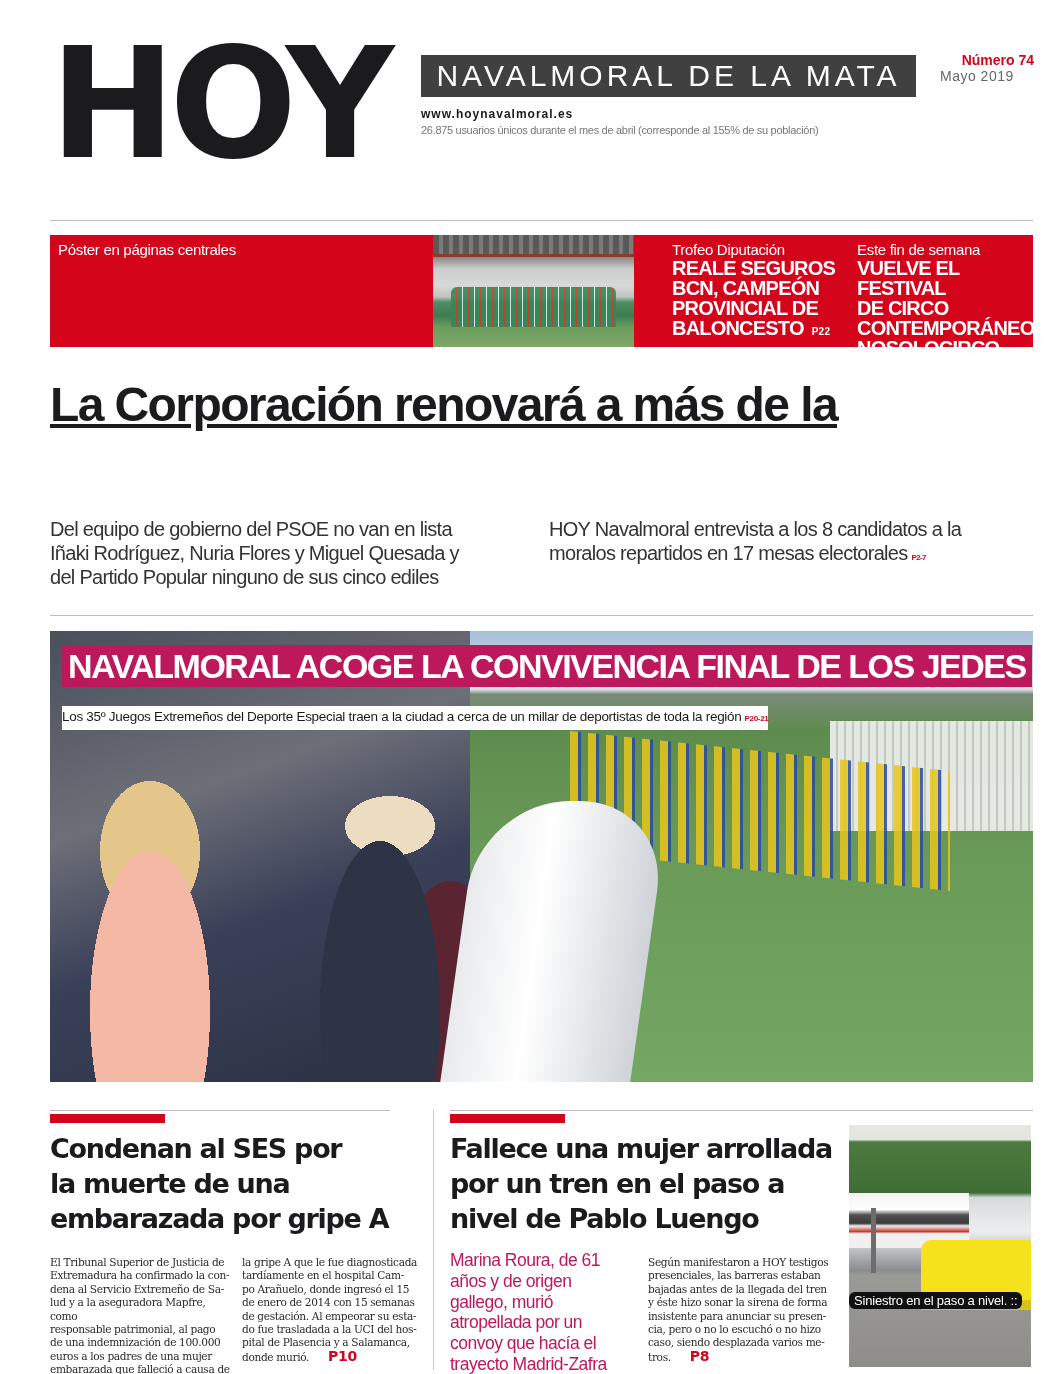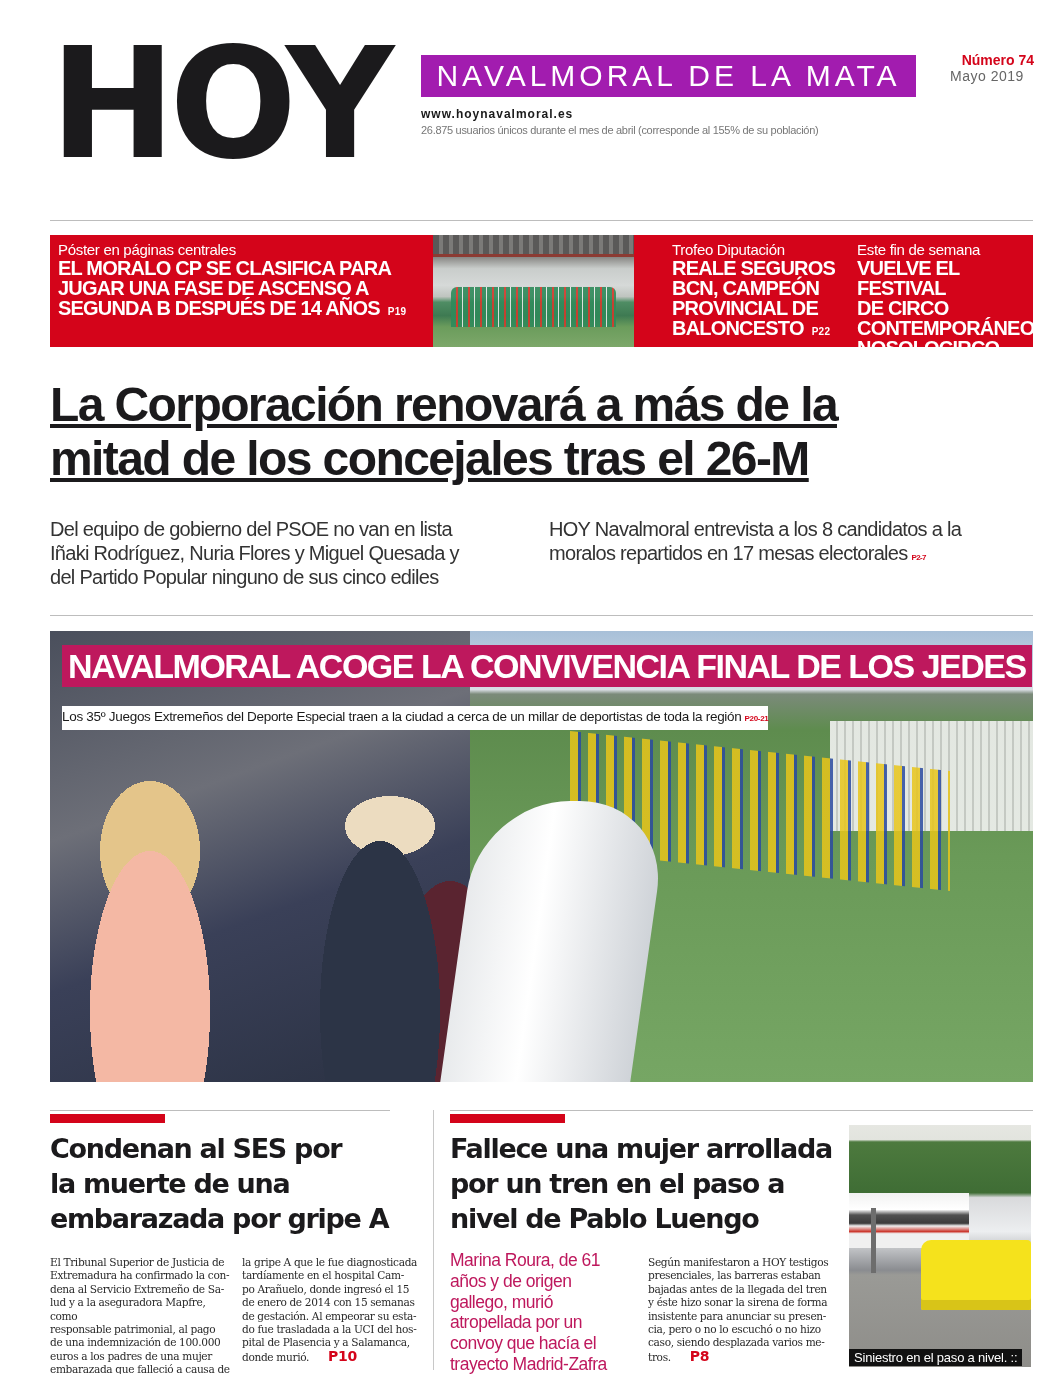--- a/index.html
+++ b/index.html
@@ -3,23 +3,23 @@
 <meta charset="utf-8">
 <style>
   * { box-sizing: border-box; margin: 0; padding: 0; }
   html, body { width: 1049px; height: 1374px; background: #ffffff; overflow: hidden; }
   body { position: relative; font-family: "Liberation Sans", sans-serif; color: #1a1a1a; }
 
   .abs { position: absolute; }
 
   
   .logo { left: 50px; top: 44px; width: 336px; height: 120px; font-family: "DejaVu Sans", sans-serif; font-weight: bold; font-size: 150px; line-height: 120px; letter-spacing: -6px; color: #1b1a1c; transform: scaleY(1.02); }
-  .edition-bar { left: 421px; top: 55px; width: 495px; height: 42px; background: #a21caf; color: #fff; font-size: 30px; letter-spacing: 4px; line-height: 42px; text-align: center; font-weight: normal; }
+  .edition-bar { left: 421px; top: 55px; width: 495px; height: 42px; background: #404040; color: #fff; font-size: 30px; letter-spacing: 4px; line-height: 42px; text-align: center; font-weight: normal; }
   .issue-num { left: 940px; top: 52px; width: 94px; text-align: right; color: #d4041a; font-weight: bold; font-size: 14px; }
-  .issue-date { left: 940px; top: 68px; width: 94px; text-align: center; color: #666; font-size: 14px; letter-spacing: 0.5px; }
+  .issue-date { left: 940px; top: 68px; width: 94px; text-align: left; color: #666; font-size: 14px; letter-spacing: 0.5px; }
   .site-url { left: 421px; top: 107px; font-weight: bold; font-size: 12px; letter-spacing: 1px; color: #1a1a1a; }
   .site-stats { left: 421px; top: 124px; font-size: 11px; color: #777; letter-spacing: -0.3px; }
 
   .rule { height: 1px; background: #bdbdbd; }
 
   
   .teaser-band { left: 50px; top: 235px; width: 983px; height: 112px; background: #d4041a; }
   .teaser { color: #fff; }
   .teaser .kicker { font-size: 15px; line-height: 17px; letter-spacing: -0.3px; }
   .teaser .headline { font-family: "Liberation Sans", sans-serif; font-weight: bold; font-size: 20px; line-height: 20px; letter-spacing: -0.8px; text-transform: uppercase; }
@@ -59,43 +59,38 @@
   .body-col { font-family: "DejaVu Serif", serif; font-size: 10.6px; line-height: 13.4px; color: #2a2a2a; letter-spacing: -0.35px; }
   .body-col .pg { color: #d4041a; font-family: "DejaVu Sans", sans-serif; font-size: 14px; font-weight: bold; margin-left: 19px; }
   .lede2 { font-size: 17.5px; line-height: 20.8px; color: #be185d; letter-spacing: -0.5px; }
   .vdiv { width: 1px; background: #c8c8c8; }
 
   .train-photo { left: 849px; top: 1125px; width: 182px; height: 242px; overflow: hidden;
     background: linear-gradient(180deg, #e6e7e2 0%, #e2e4de 6%, #4d7a3e 7%, #3f6d35 28%, #d9dadc 30%, #eceef0 44%, #8a8c90 60%, #9a9a96 62%, #8e8d89 100%); }
   .train-photo .ambulance { position:absolute; left:72px; top:115px; width:110px; height:70px; background: #f5e21c; border-radius: 10px 4px 2px 2px; box-shadow: inset 0 -10px 0 #d8c418; }
   .train-photo .train { position:absolute; left:0; top:68px; width:120px; height:55px; background: linear-gradient(180deg, #f2f2f2 0%, #ffffff 30%, #505050 40%, #3b3b3b 55%, #f0f0f0 60%, #cc3a30 70%, #f0f0f0 74%); }
   .train-photo .signal { position:absolute; left:22px; top:83px; width:5px; height:65px; background: #6d6d6d; }
-  .caption-box { left: 849px; top: 1349px; background: #111; color: #fff; font-size: 13px; line-height: 17px; padding: 0 5px; white-space: nowrap; letter-spacing: -0.2px; }
+  .caption-box { left: 849px; top: 1292px; background: #111; color: #fff; font-size: 13px; line-height: 17px; padding: 0 5px; white-space: nowrap; letter-spacing: -0.2px; border-radius: 6px; }
 </style>
 </head>
 <body>
 
 <div class="abs logo">HOY</div>
 <div class="abs edition-bar">NAVALMORAL DE LA MATA</div>
 <div class="abs issue-num">Número 74</div>
 <div class="abs issue-date">Mayo 2019</div>
 <div class="abs site-url">www.hoynavalmoral.es</div>
 <div class="abs site-stats">26.875 usuarios únicos durante el mes de abril (corresponde al 155% de su población)</div>
 
 <div class="abs rule" style="left:50px; top:220px; width:983px;"></div>
 
 <div class="abs teaser-band"></div>
 
 <div class="abs teaser" style="left:58px; top:241px; width:370px;">
   <div class="kicker">Póster en páginas centrales</div>
-  <div class="headline">
-    <div>EL MORALO CP SE CLASIFICA PARA</div>
-    <div>JUGAR UNA FASE DE ASCENSO A</div>
-    <div><span>SEGUNDA B DESPUÉS DE 14 AÑOS</span><span class="pg">P19</span></div>
-  </div>
 </div>
 
 <div class="abs team-photo">
   <div class="roof"></div>
   <div class="players"></div>
 </div>
 
 <div class="abs teaser" style="left:672px; top:241px; width:175px;">
   <div class="kicker">Trofeo Diputación</div>
   <div class="headline">
@@ -111,21 +106,20 @@
   <div class="headline">
     <div>VUELVE EL FESTIVAL</div>
     <div>DE CIRCO</div>
     <div>CONTEMPORÁNEO</div>
     <div><span>NOSOLOCIRCO</span><span class="pg">P17</span></div>
   </div>
 </div>
 
 <div class="abs main-head">
   <div>La Corporación renovará a más de la</div>
-  <div>mitad de los concejales tras el 26-M</div>
 </div>
 
 <div class="abs deck" style="left:50px; top:517px; width:470px;">
   <div>Del equipo de gobierno del PSOE no van en lista</div>
   <div>Iñaki Rodríguez, Nuria Flores y Miguel Quesada y</div>
   <div>del Partido Popular ninguno de sus cinco ediles</div>
 </div>
 <div class="abs deck" style="left:549px; top:517px; width:484px;">
   <div>HOY Navalmoral entrevista a los 8 candidatos a la</div>
   <div><span>moralos repartidos en 17 mesas electorales</span><span class="pg">P2-7</span></div>

